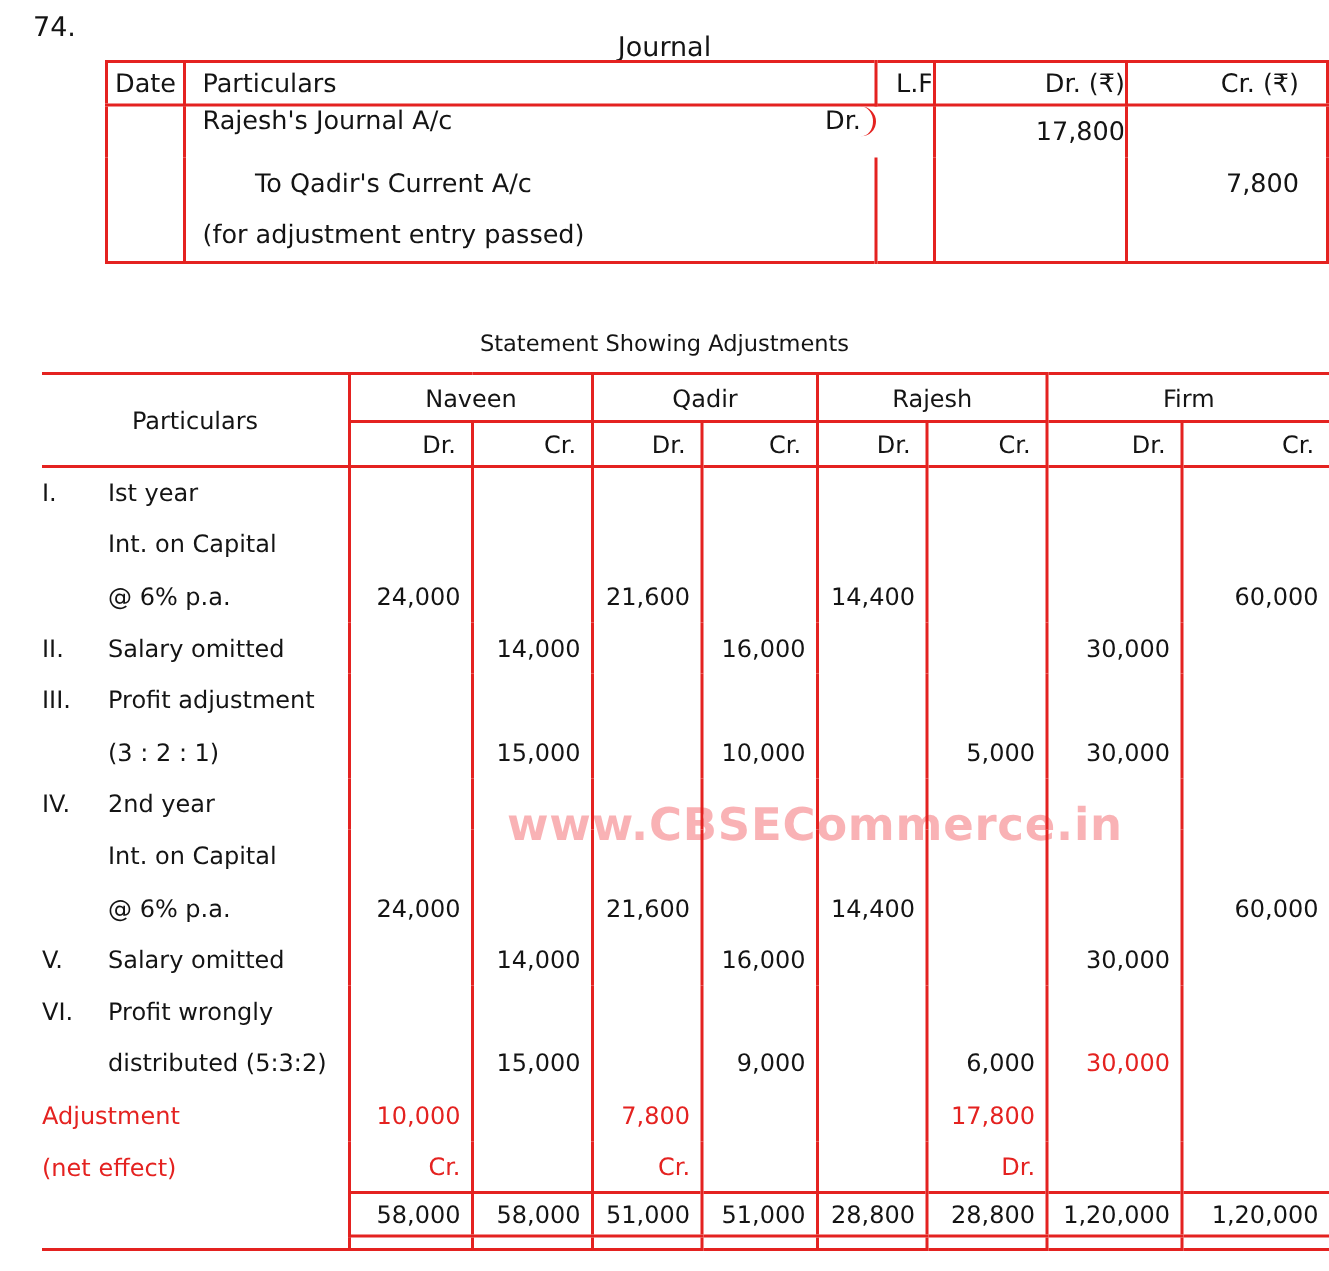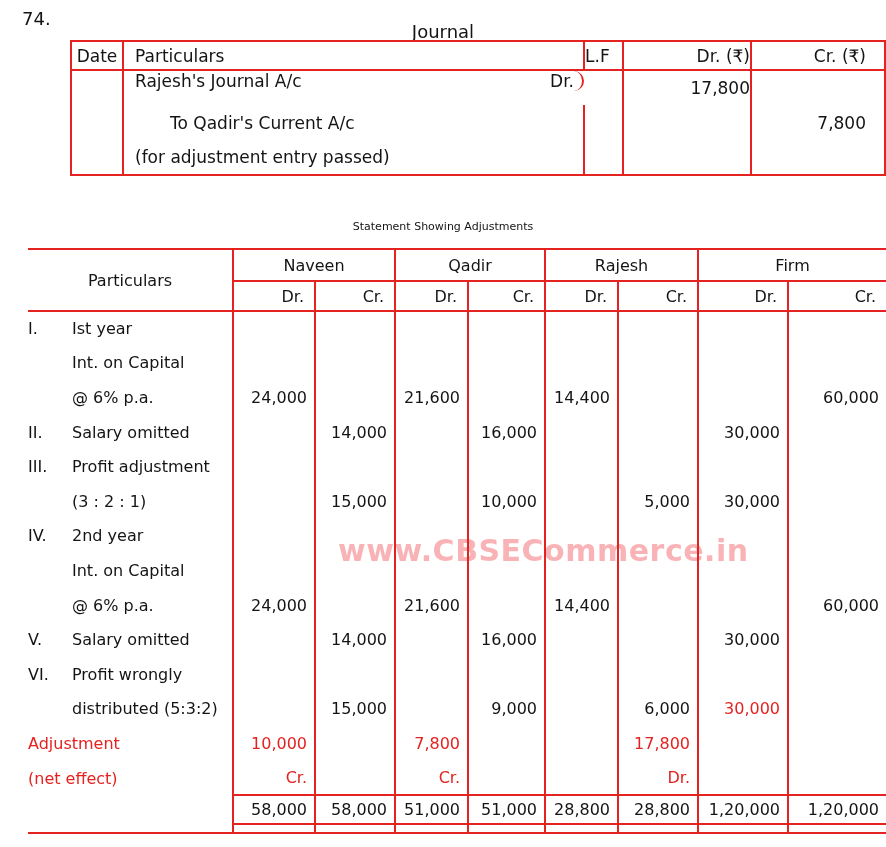--- a/index.html
+++ b/index.html
@@ -6,21 +6,21 @@
   html,body{margin:0;padding:0;}
   body{
     width:886px;height:847px;position:relative;background:#ffffff;
     font-family:"DejaVu Sans", sans-serif;color:var(--ink);
     overflow:hidden;
   }
   .abs{position:absolute;}
   
   #q-number{left:22px;top:8px;font-size:18px;text-align:right;}
   #journal-title{left:0;top:9px;width:886px;text-align:center;font-size:18px;margin-top:12px;}
-  #statement-title{left:0;top:220px;width:886px;text-align:center;font-size:11px;}
+  #statement-title{left:0;top:220px;width:886px;text-align:center;font-size:15px;}
   
   #watermark{
     left:338px;top:533px;z-index:0;
     font-size:30px;font-weight:bold;letter-spacing:0.5px;
     color:rgba(236,30,38,0.34);white-space:nowrap;
   }
   
   table{border-collapse:collapse;table-layout:fixed;background:transparent;z-index:1;}
   td{padding:0;vertical-align:middle;overflow:hidden;white-space:nowrap;}
   .bl{border-left:2px solid var(--red);}
@@ -30,21 +30,21 @@
   .red{color:var(--red);}
   
   #journal{left:70px;top:40px;width:814px;border:2px solid var(--red);}
   #journal td{font-size:17px;}
   #journal tr{height:35px;}
   #journal tr.j-head{height:29px;}
   .j-date{text-align:center;}
   .j-part{padding-left:11px;}
   .j-part.flex{display:flex;justify-content:space-between;align-items:center;padding-right:8px;}
   .j-part.indent{padding-left:46px;}
-  .j-lf{text-align:left;}
+  .j-lf{text-align:right;}
   .j-amt{text-align:right;}
   .j-amt.cr{padding-right:18px;}
   
   #statement{left:28px;top:248px;width:858px;}
   #statement td{font-size:16px;}
   tr.s-group{height:32px;}
   tr.s-sub{height:30px;}
   tr.s-row{height:34.6px;}
   tr.s-total{height:29px;}
   tr.s-spacer{height:9px;}

